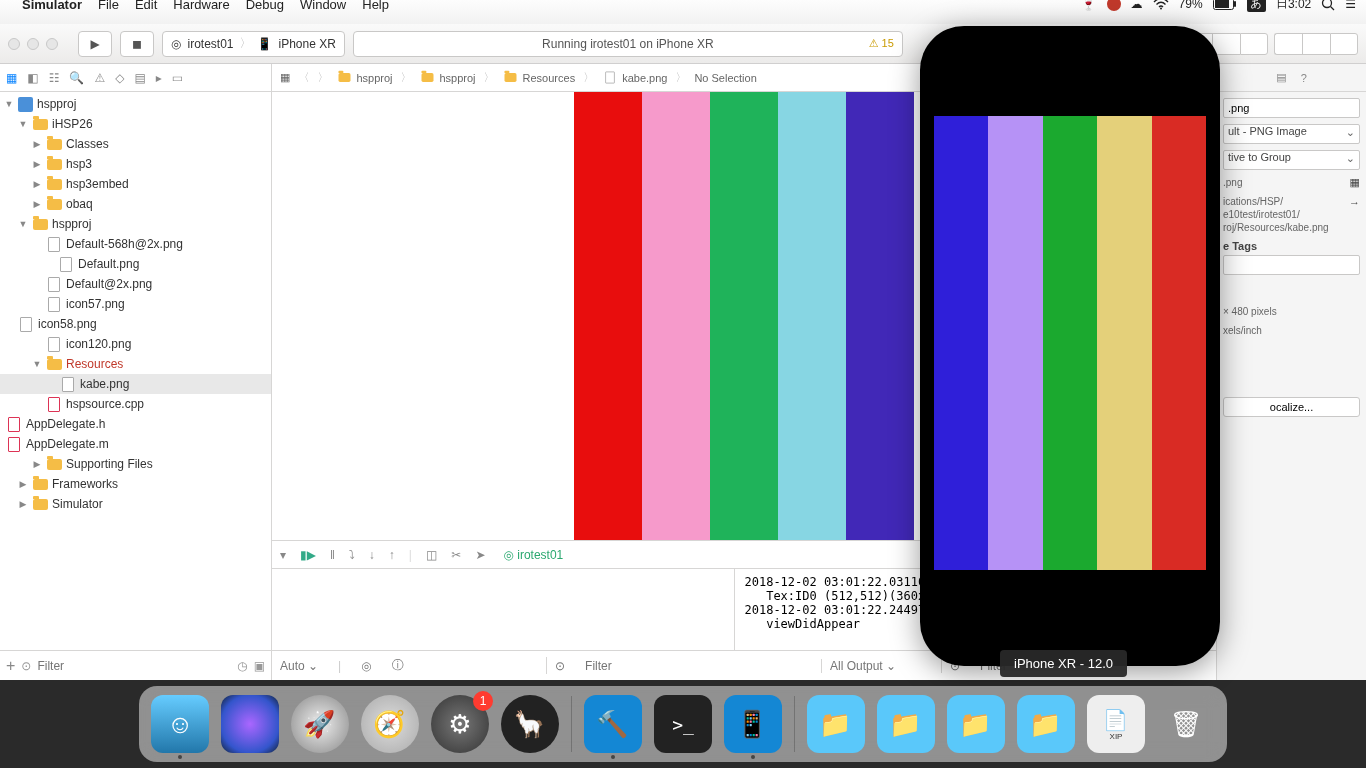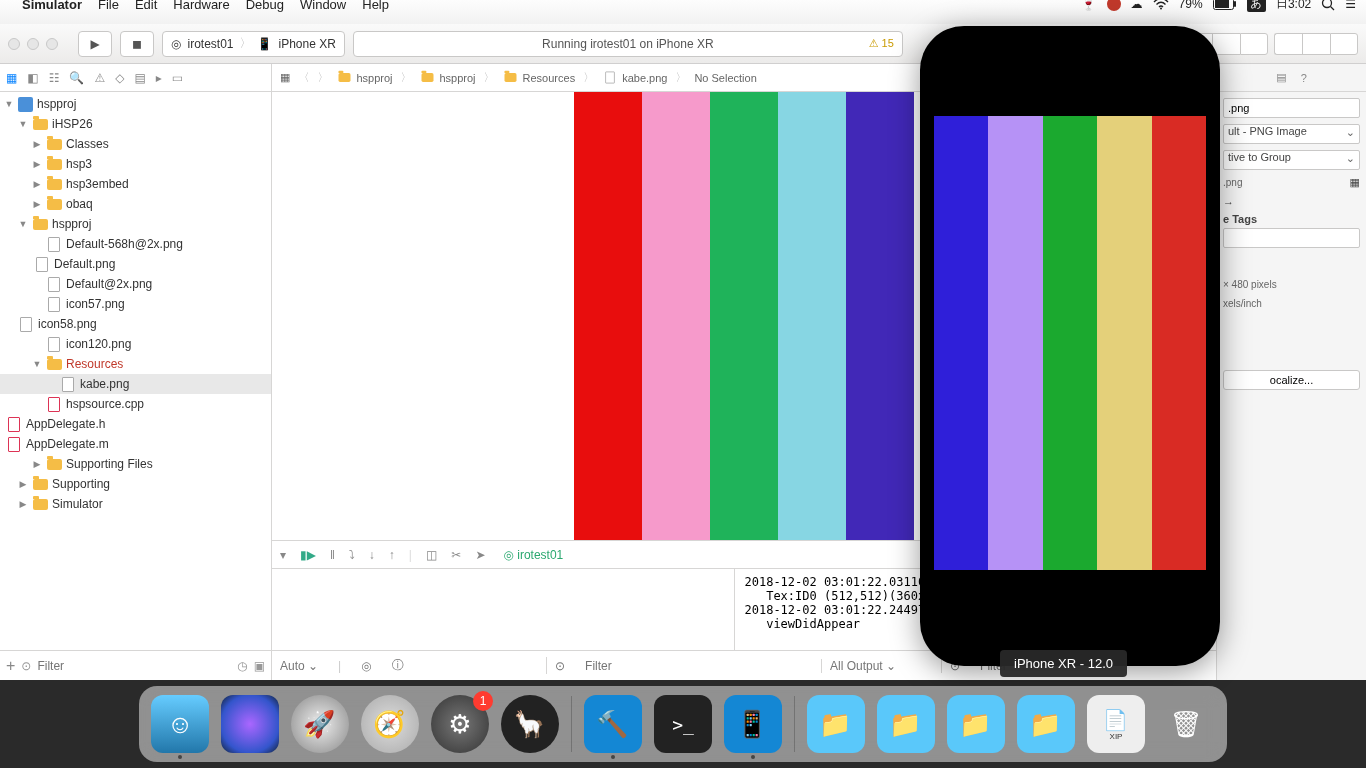--- a/index.html
+++ b/index.html
@@ -235,21 +235,21 @@
               <span class="folder"></span>
             </span>
             <span>hspproj</span>
           </div>
         <div class="tree-row" style="padding-left:46px">
             <span class="ficon">
               <span class="file"></span>
             </span>
             <span>Default-568h@2x.png</span>
           </div>
-        <div class="tree-row" style="padding-left:34px">
+        <div class="tree-row" style="padding-left:58px">
             <span class="ficon">
               <span class="file"></span>
             </span>
             <span>Default.png</span>
           </div>
         <div class="tree-row" style="padding-left:46px">
             <span class="ficon">
               <span class="file"></span>
             </span>
             <span>Default@2x.png</span>
@@ -308,21 +308,21 @@
             <span class="ficon">
               <span class="folder"></span>
             </span>
             <span>Supporting Files</span>
           </div>
         <div class="tree-row" style="padding-left:18px">
             <span class="arrow">▶</span>
             <span class="ficon">
               <span class="folder"></span>
             </span>
-            <span>Supporting</span>
+            <span>Frameworks</span>
           </div>
         <div class="tree-row" style="padding-left:18px">
             <span class="arrow">▶</span>
             <span class="ficon">
               <span class="folder"></span>
             </span>
             <span>Simulator</span>
           </div>
       </div>
       <div class="nav-filter">
@@ -432,20 +432,23 @@
             <div class="insp-sel">ult - PNG Image</div>
           </div>
         <div class="insp-row">
             <div class="insp-sel">tive to Group</div>
           </div>
         <div class="insp-row" style="display:flex;align-items:center;gap:4px">
             <span class="insp-path" style="flex:1">.png</span>
             <span>▦</span>
           </div>
         <div class="insp-row" style="display:flex;align-items:flex-start;gap:4px">
+            <span class="insp-path" style="flex:1;white-space:pre-line">ications/HSP/
+e10test/irotest01/
+roj/Resources/kabe.png</span>
             <span>→</span>
           </div>
         <div class="insp-label">e Tags</div>
         <div class="insp-row"><input class="insp-input" style=""></div>
         <div class="insp-row insp-path" style="margin-top:30px">× 480 pixels</div>
         <div class="insp-row insp-path">xels/inch</div>
         <div class="insp-row" style="margin-top:60px"><button class="insp-loc-btn">ocalize...</button></div>
       </div>
     </div>
   </div>

